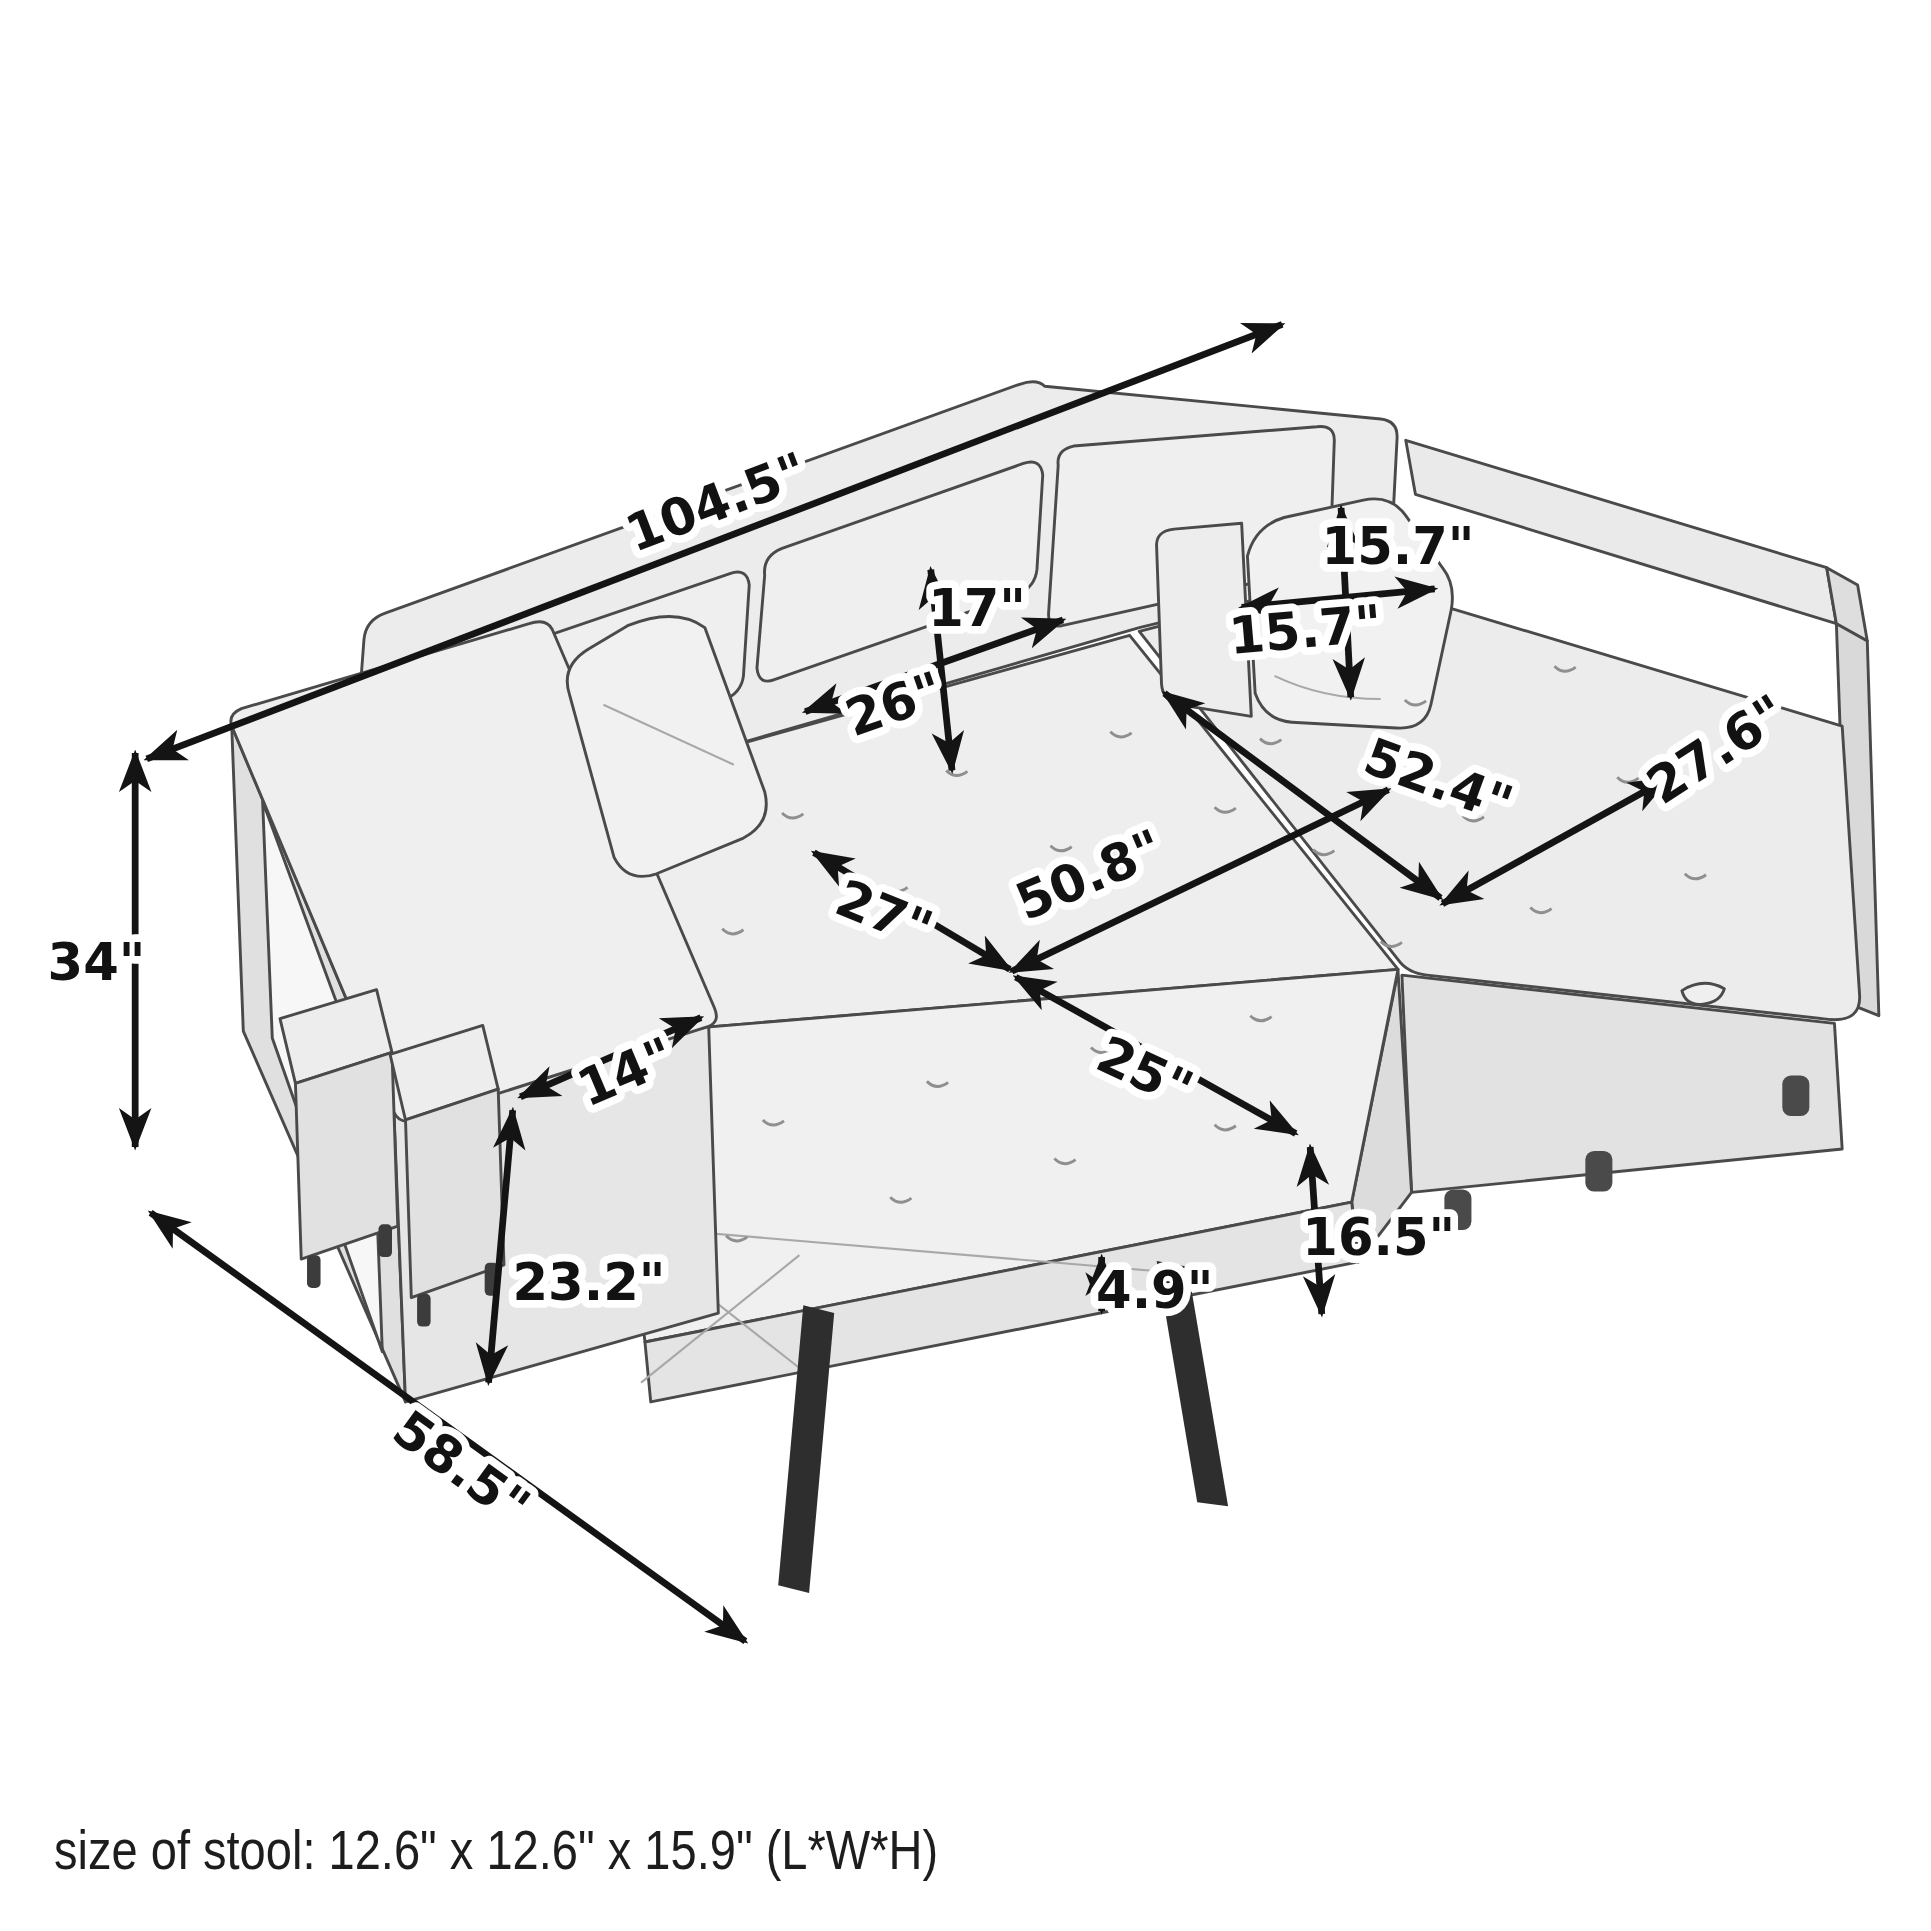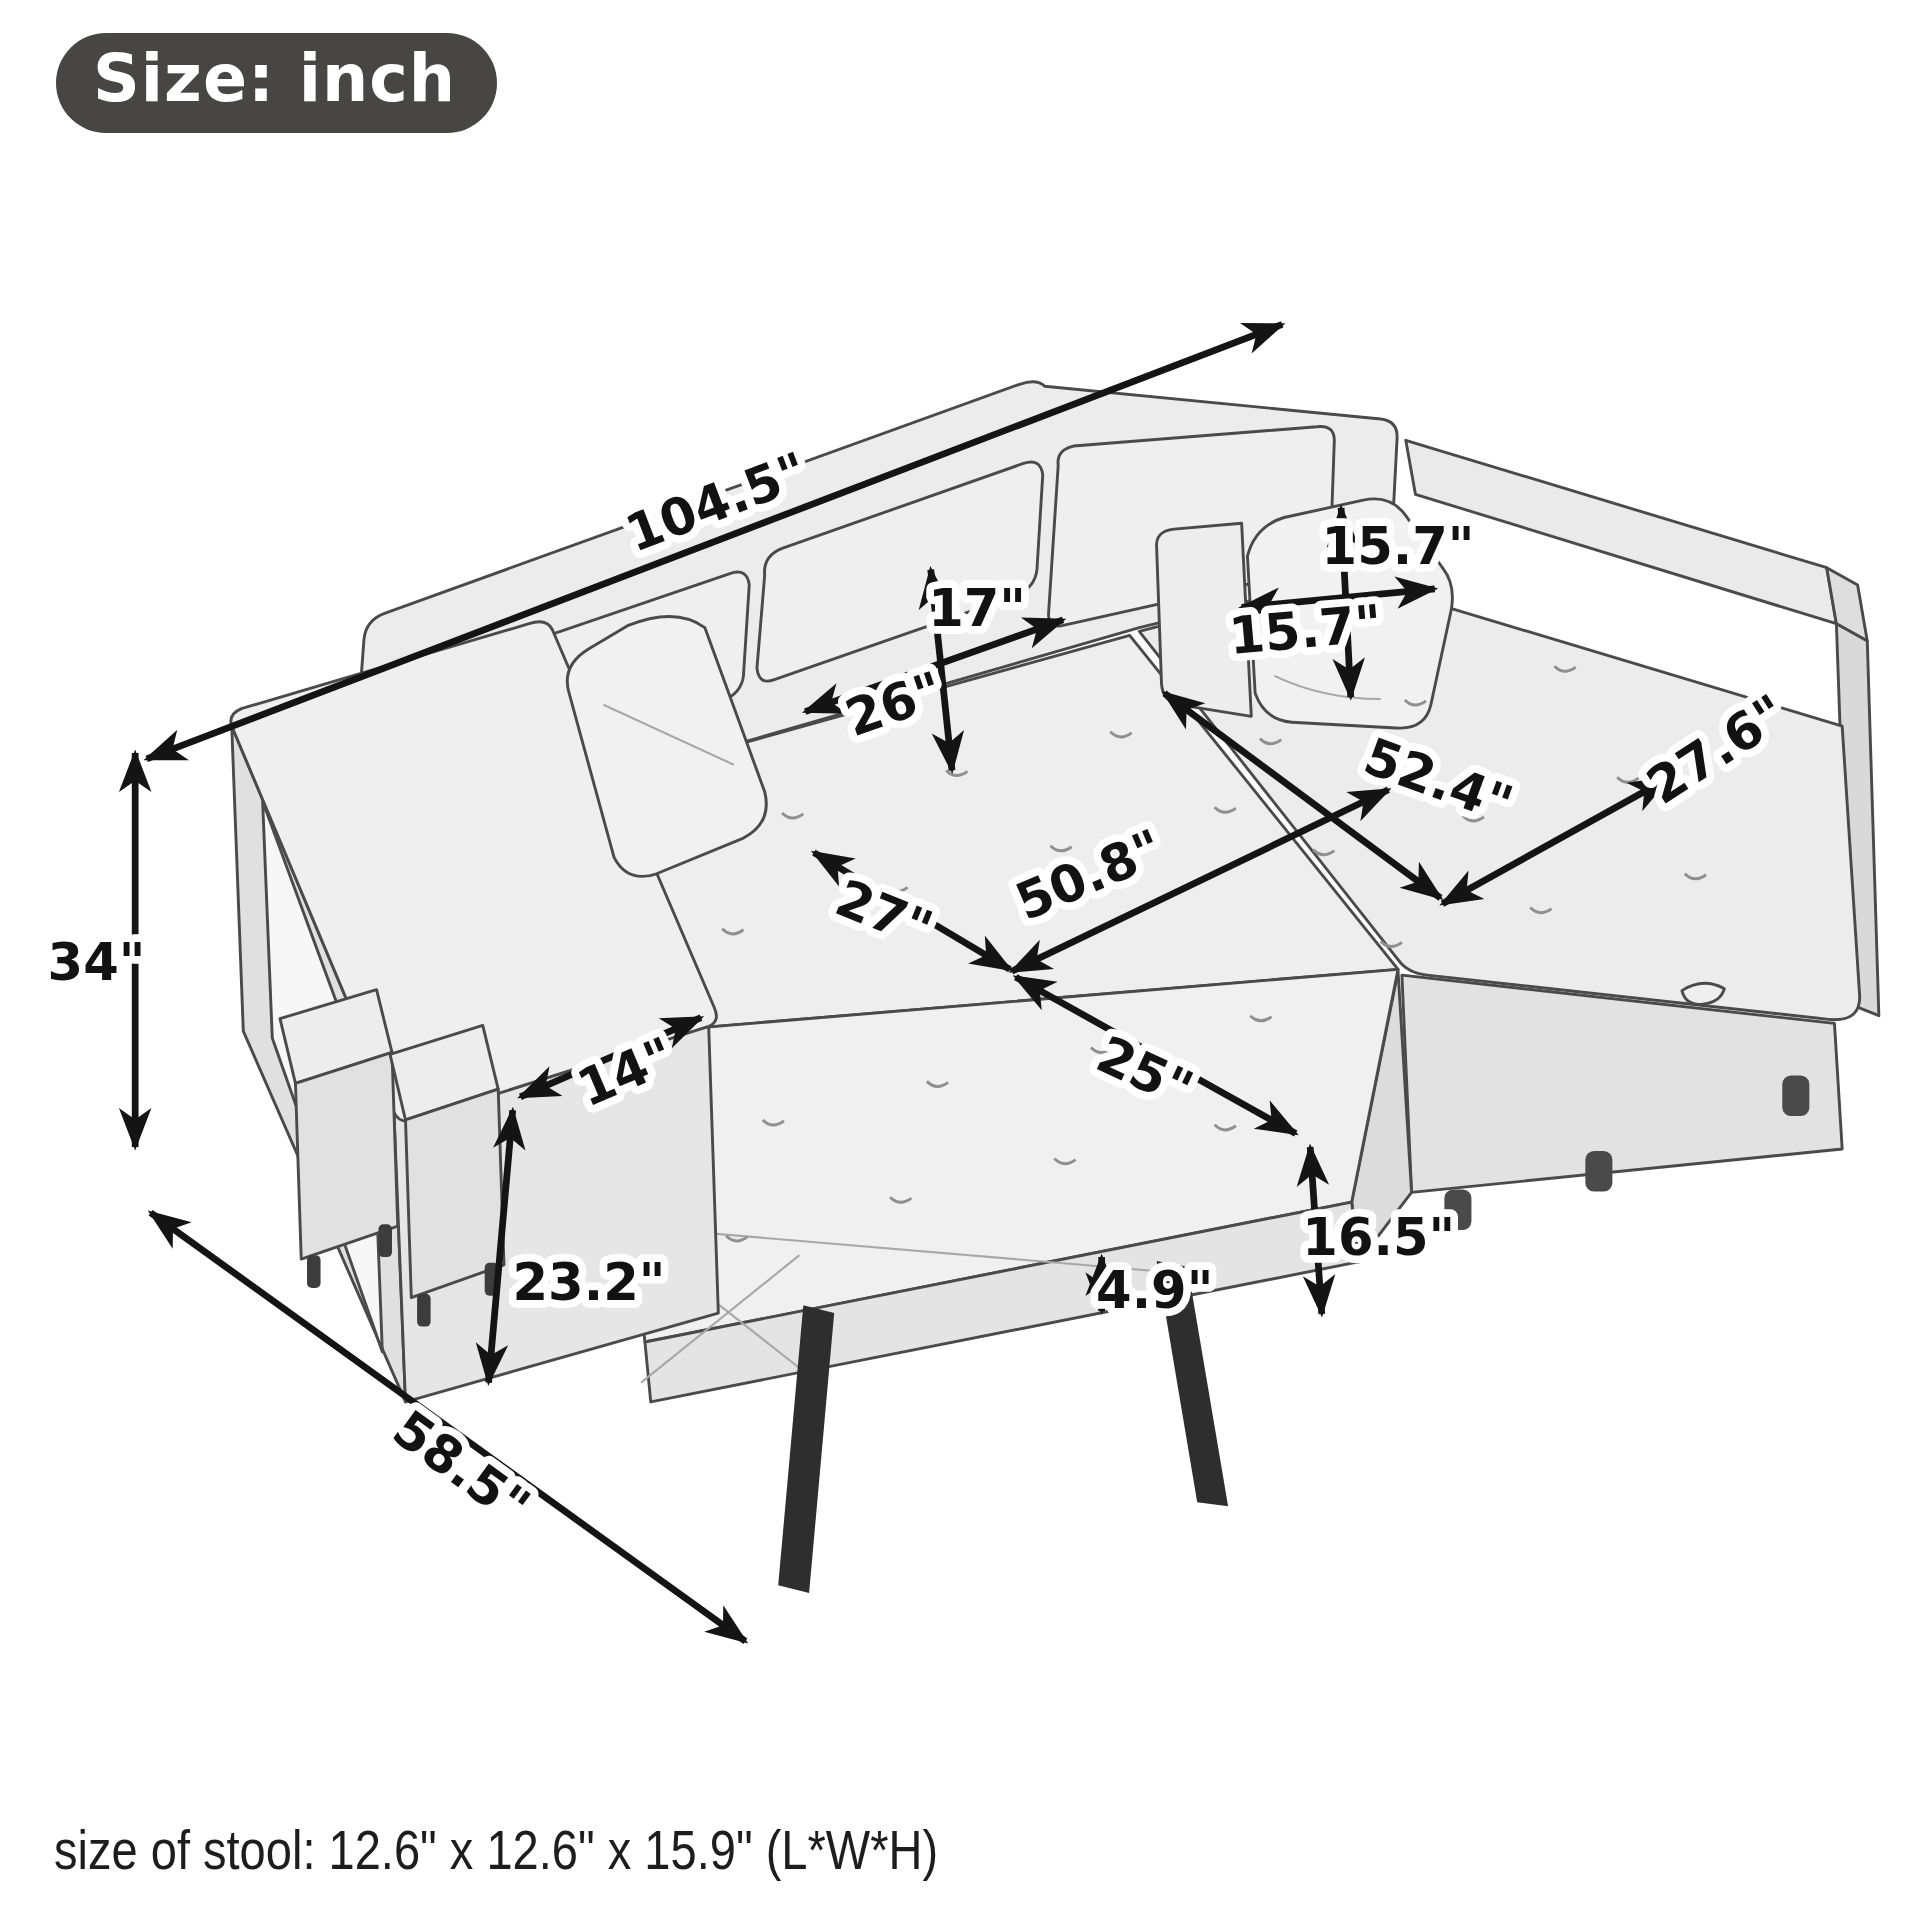--- a/index.html
+++ b/index.html
@@ -141,16 +141,15 @@
       <text class="dim-label" x="916" y="946" dy="0.35em" transform="rotate(22 916 946)">27"</text>
       <text class="dim-label" x="1128" y="906" dy="0.35em" transform="rotate(-23 1128 906)">50.8"</text>
       <text class="dim-label" x="1186" y="1110" dy="0.35em" transform="rotate(25 1186 1110)">25"</text>
       <text class="dim-label" x="1428" y="1281" dy="0.35em">16.5"</text>
       <text class="dim-label" x="1196" y="1336" dy="0.35em">4.9"</text>
       <text class="dim-label" x="648" y="1110" dy="0.35em" transform="rotate(-23 648 1110)">14"</text>
       <text class="dim-label" x="610" y="1328" dy="0.35em">23.2"</text>
     </g>
   </svg>
 
-  <div class="size-badge">Size: inch</div>
   <div class="footnote">size of stool: 12.6" x 12.6" x 15.9" (L*W*H)</div>
 </div>
 
 
 </body></html>

